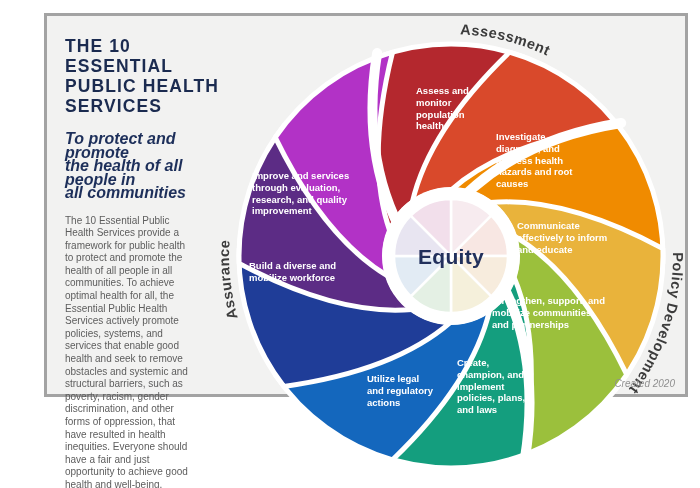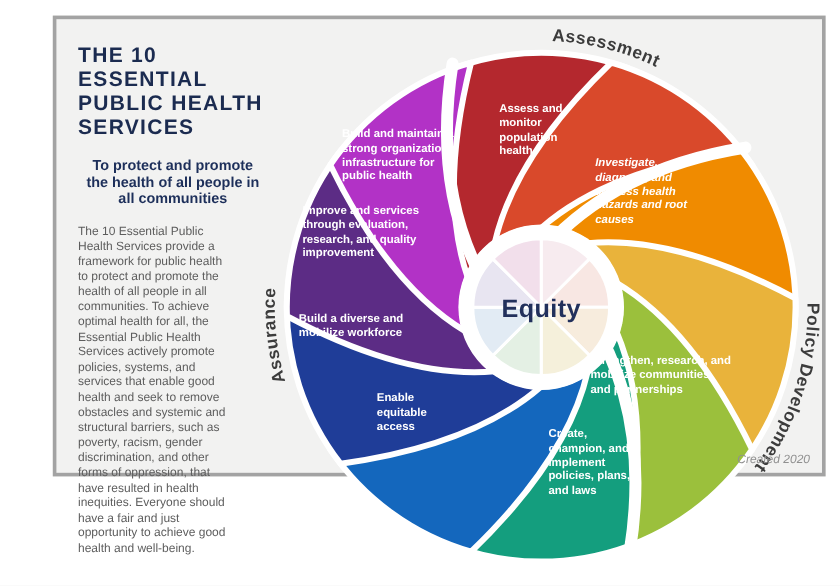--- a/index.html
+++ b/index.html
@@ -10,22 +10,22 @@
   .card{
     position:absolute;left:44px;top:13px;width:644px;height:384px;
     background:#f2f2f1;border:3px solid #a3a3a3;box-sizing:border-box;
   }
   .left-panel{position:absolute;left:18px;top:20px;width:158px;}
   .title{
     margin:0;color:#1b2b50;font-size:17.5px;line-height:20px;font-weight:bold;
     letter-spacing:1.1px;white-space:pre-line;
   }
   .subtitle{
-    margin:16px 0 0 0;color:#1d2f5a;font-size:12px;line-height:13.5px;
-    font-weight:bold;white-space:pre-line;text-align:center;
+    margin:16px 0 0 0;color:#1d2f5a;font-size:16px;line-height:13.5px;
+    font-weight:bold;font-style:italic;white-space:pre-line;
   }
   .body-text{
     margin:15px 0 0 0;color:#5d5d5d;font-size:10px;line-height:12.6px;
     white-space:pre-line;
   }
   .wheel-wrap{position:absolute;left:161px;top:-2px;width:482px;height:462px;}
   .wheel-wrap svg{position:absolute;left:0;top:0;}
   .petal-labels{position:absolute;left:0;top:0;width:482px;height:462px;pointer-events:none;}
   .petal-label{
     position:absolute;transform:translate(-50%,-50%);
@@ -122,43 +122,42 @@
           <textPath href="#arc-assurance" startOffset="50%" text-anchor="middle">Assurance</textPath>
         </text>
       </g>
     </svg>
 
     <div class="petal-labels">
       <div class="petal-label" style="left:253px;top:95px;width:90px;">Assess and
 monitor
 population
 health</div>
-      <div class="petal-label" style="left:344px;top:146px;width:112px;font-style:italic;">Investigate,
+      <div class="petal-label" style="left:344px;top:146px;width:112px;">Investigate,
 diagnose, and
 address health
 hazards and root
 causes</div>
-      <div class="petal-label" style="left:360px;top:299px;width:152px;">Strengthen, research, and
+      <div class="petal-label" style="left:372px;top:224px;width:126px;">Communicate
+effectively to inform
+and educate</div>
+      <div class="petal-label" style="left:360px;top:299px;width:152px;">Strengthen, support, and
 mobilize communities
 and partnerships</div>
       <div class="petal-label" style="left:299px;top:372px;width:100px;">Create,
 champion, and
 implement
 policies, plans,
 and laws</div>
-      <div class="petal-label" style="left:141px;top:330px;width:70px;">Enable
-equitable
-access</div>
+      <div class="petal-label" style="left:209px;top:377px;width:100px;">Utilize legal
+and regulatory
+actions</div>
       <div class="petal-label" style="left:104px;top:258px;width:126px;">Build a diverse and
 mobilize workforce</div>
       <div class="petal-label" style="left:114px;top:180px;width:140px;">Improve and services
 through evaluation,
 research, and quality
 improvement</div>
-      <div class="petal-label" style="left:147px;top:116px;width:140px;">Build and maintain a
-strong organizational
-infrastructure for
-public health</div>
     </div>
   </div>
 
   <div class="credit">Created 2020</div>
 </div>
 
 </body></html>

